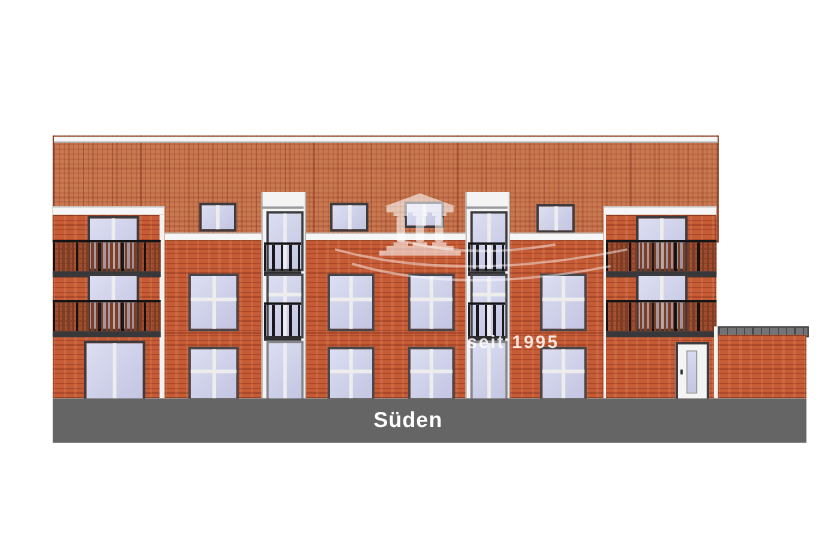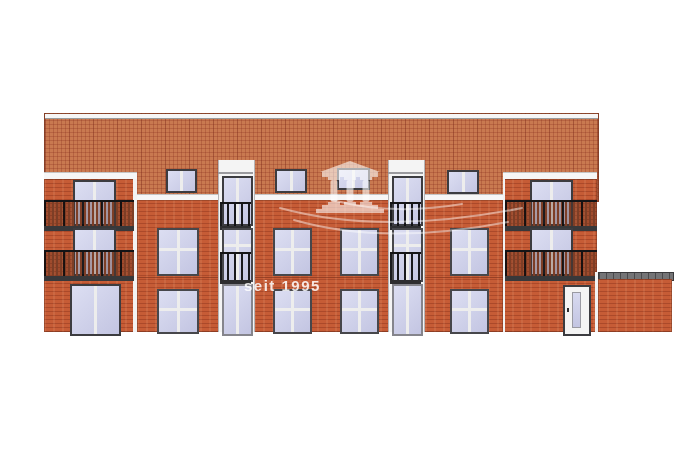--- a/index.html
+++ b/index.html
@@ -58,21 +58,21 @@
   .coping{background-color:#747476;
     background-image:repeating-linear-gradient(90deg, rgba(40,40,42,.55) 0 1px, transparent 1px 7px);
     border:1px solid #3a3a3c;}
   .ground{background:var(--ground-band,#656565);}
   .ground-label{position:absolute;left:0;top:8px;width:592px;text-align:center;
     color:#fff;font-size:18px;font-weight:bold;letter-spacing:.5px;}
 
   
   .wm-brand{position:absolute;left:150px;top:236px;width:400px;text-align:center;
     color:rgba(255,255,255,.80);font-size:31px;font-weight:bold;letter-spacing:-.5px;white-space:nowrap;}
-  .wm-tagline{position:absolute;left:244px;top:277px;width:200px;text-align:left;
+  .wm-tagline{position:absolute;left:266px;top:277px;width:200px;text-align:right;
     color:rgba(255,255,255,.85);font-size:15px;font-weight:bold;letter-spacing:1.5px;}
   .wm-svg{position:absolute;}
 </style>
 </head>
 <body>
 
 <div class="canvas">
 
   <div class="abs roof" style="left:44px;top:113px;width:553px;height:87px;"></div>
 
@@ -126,20 +126,23 @@
   <div class="fwin" style="left:392px;top:176px;width:27px;height:46px;"></div>
   <div class="jrail" style="left:390px;top:202px;width:31px;height:22px;"></div>
   <div class="wpair fr" style="left:392px;top:228px;width:27px;height:50px;"></div>
   <div class="jrail" style="left:390px;top:252px;width:31px;height:26px;"></div>
   <div class="fwin light" style="left:392px;top:284px;width:27px;height:48px;"></div>
 
   <div class="abs coping" style="left:598px;top:272px;width:74px;height:7px;"></div>
   <div class="abs brick" style="left:598px;top:279px;width:74px;height:53px;"></div>
   <div class="abs trimline" style="left:595px;top:272px;width:3px;height:60px;"></div>
 
+  <div class="abs ground" style="left:44px;top:332px;width:628px;height:37px;">
+    <div class="ground-label">Süden</div>
+  </div>
 
   <svg class="wm-svg" style="left:272px;top:192px;" width="256" height="58" viewBox="0 0 256 58">
     <g fill="none" stroke="rgba(255,255,255,.45)" stroke-width="2" stroke-linecap="round">
       <path d="M 8 16 Q 110 44 250 16"></path>
       <path d="M 22 28 Q 112 54 236 30"></path>
       <path d="M 60 8 Q 120 24 190 12"></path>
     </g>
   </svg>
   <svg class="wm-svg" style="left:314px;top:160px;" width="72" height="56" viewBox="0 0 72 56">
     <g fill="rgba(255,255,255,.58)">

